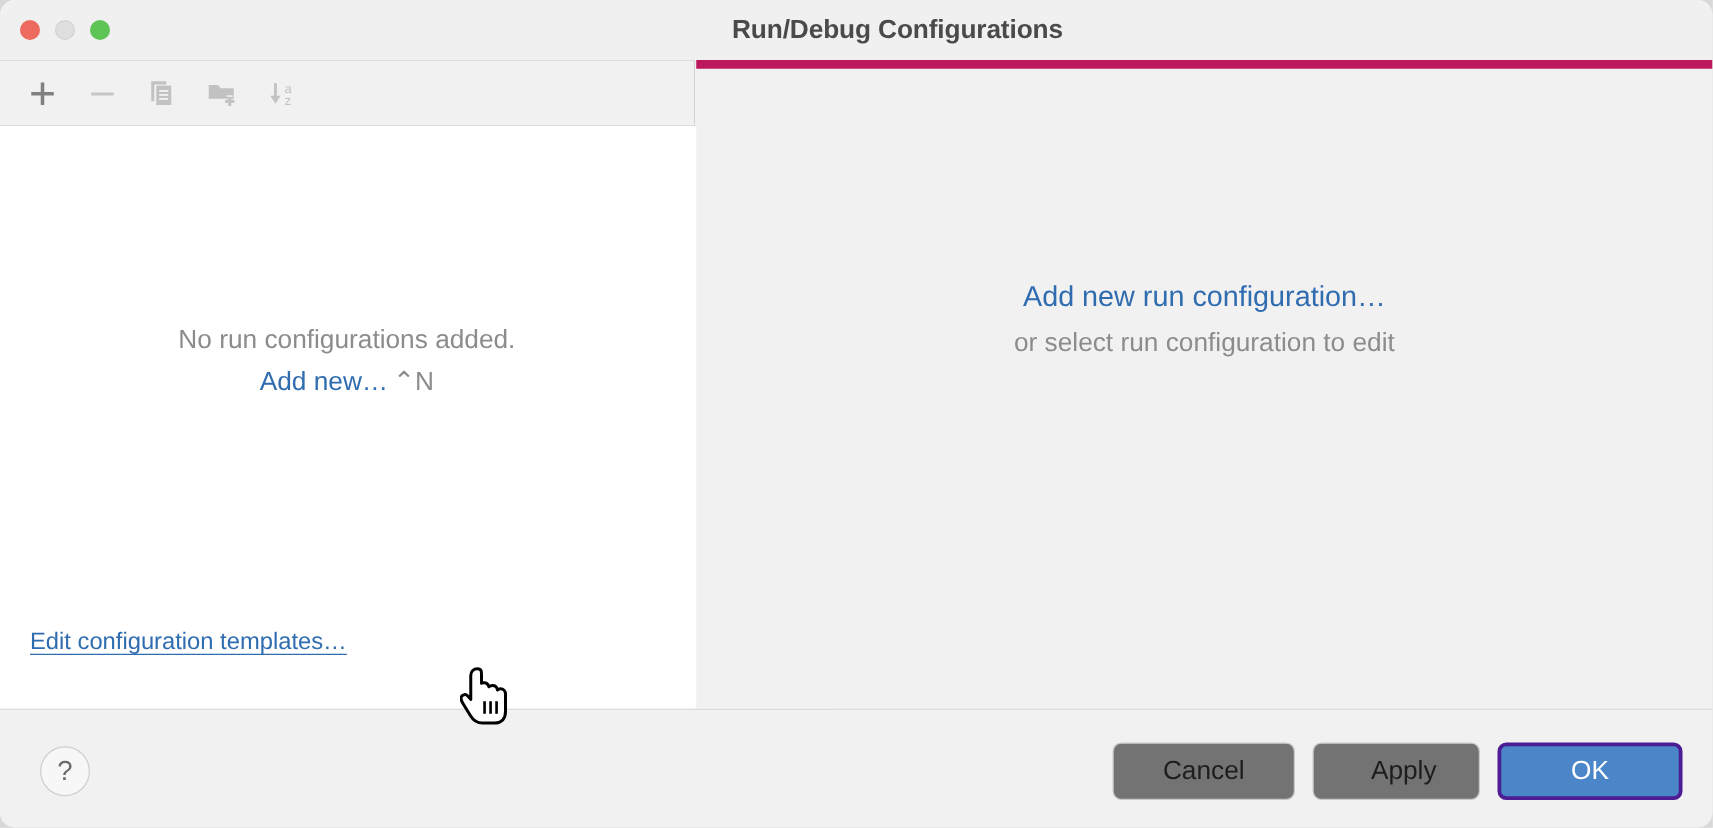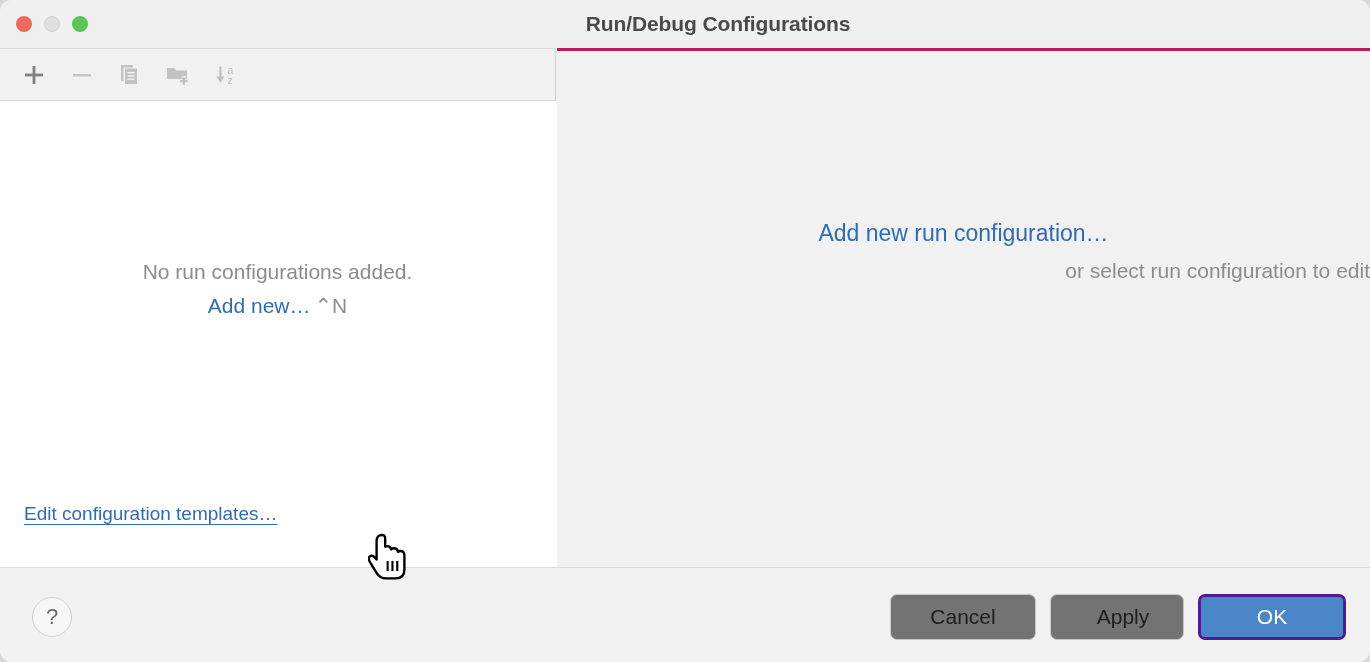--- a/index.html
+++ b/index.html
@@ -137,40 +137,39 @@
     text-align: right;
   }
 
   
   .right-col {
     position: absolute;
     left: 557px; top: 48px;
     width: 813px;
     height: 519px;
     background: #f1f1f1;
-    border-top: 3px solid #be185d;
+    border-top: 7px solid #be185d;
     box-sizing: border-box;
   }
 
   .right-center {
     position: absolute;
     left: 0; top: 162px;
     width: 813px;
     text-align: center;
   }
   .right-line1 {
     font-size: 23px;
     color: #2f6cb0;
     line-height: 40px;
   }
   .right-line2 {
     font-size: 21px;
     color: #8c8c8c;
     line-height: 36px;
-    text-align: right;
   }
 
   
   .footer {
     position: absolute;
     left: 0; top: 567px;
     width: 1370px;
     height: 95px;
     background: #f1f1f1;
     border-top: 1px solid #dcdcdc;

